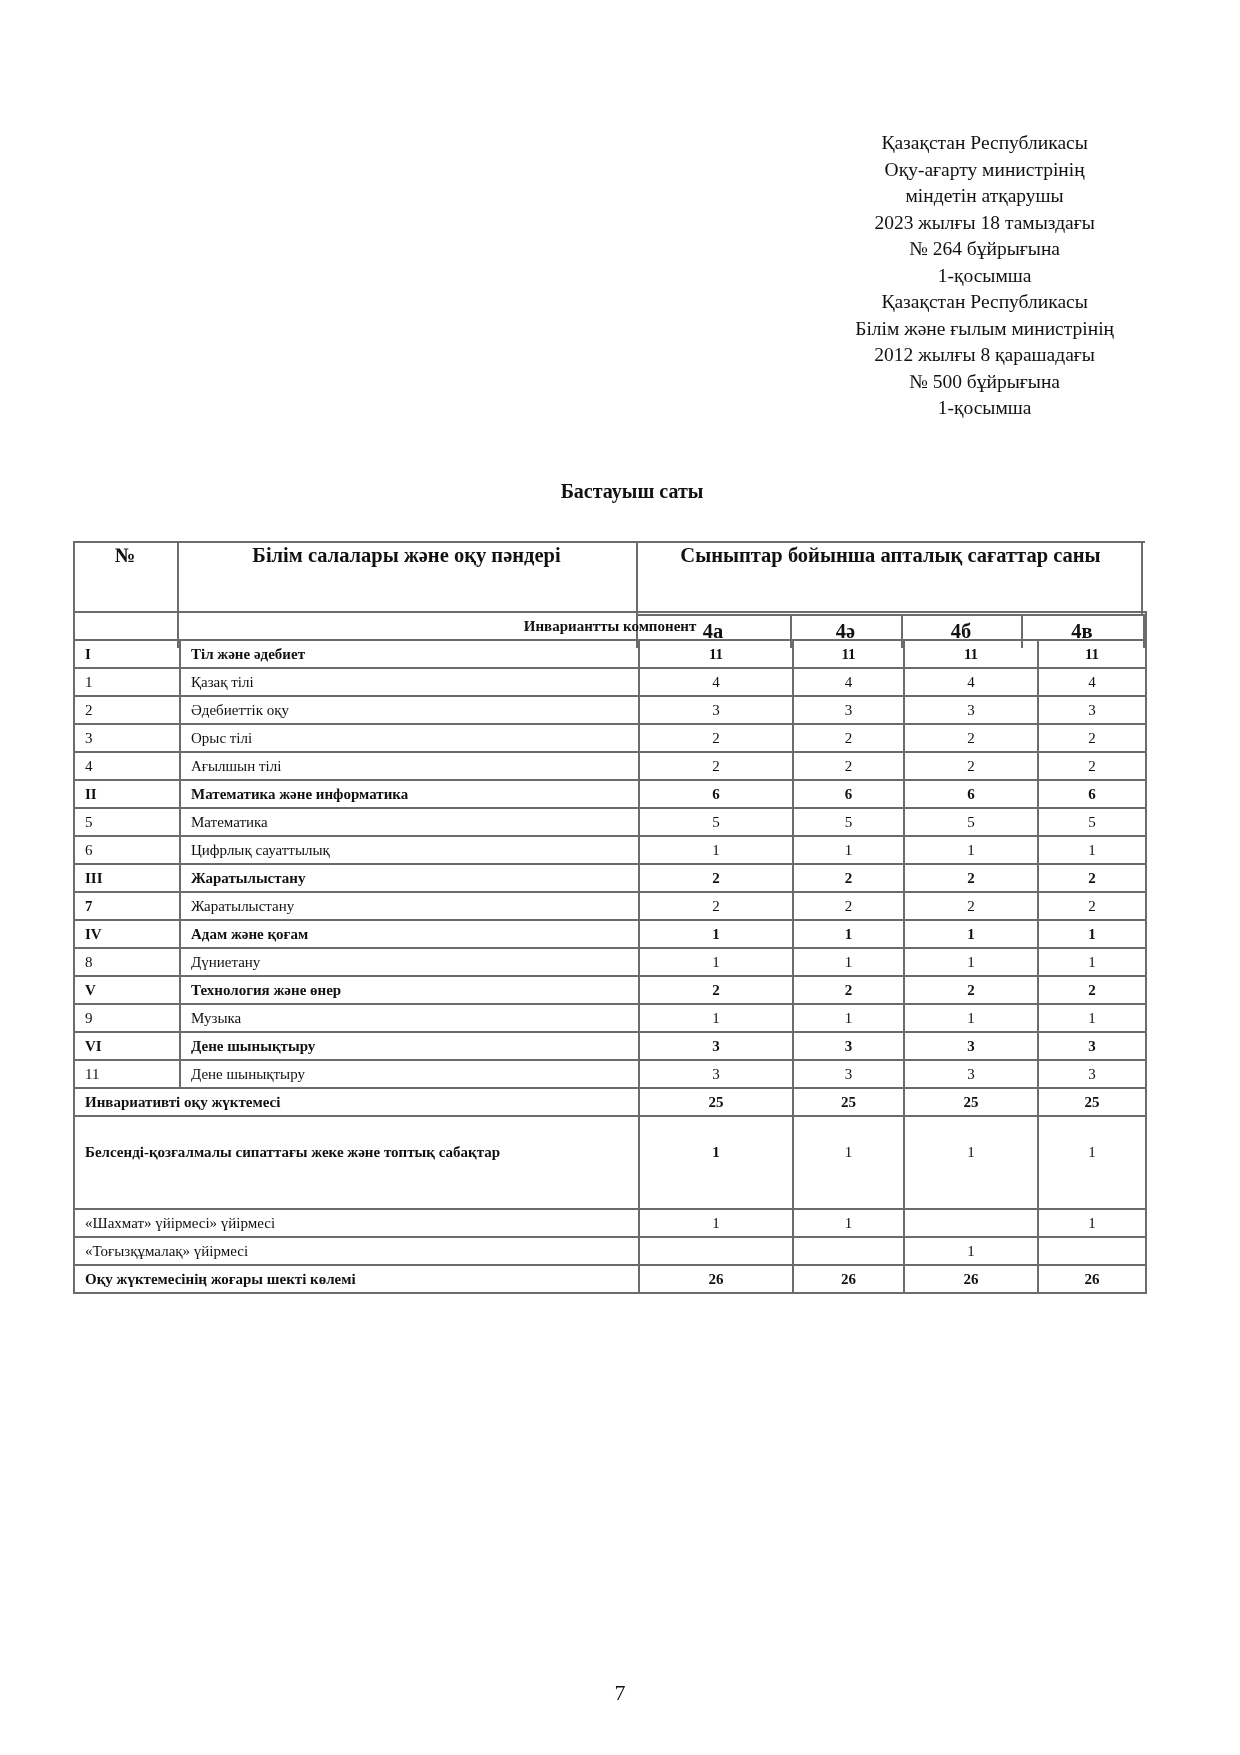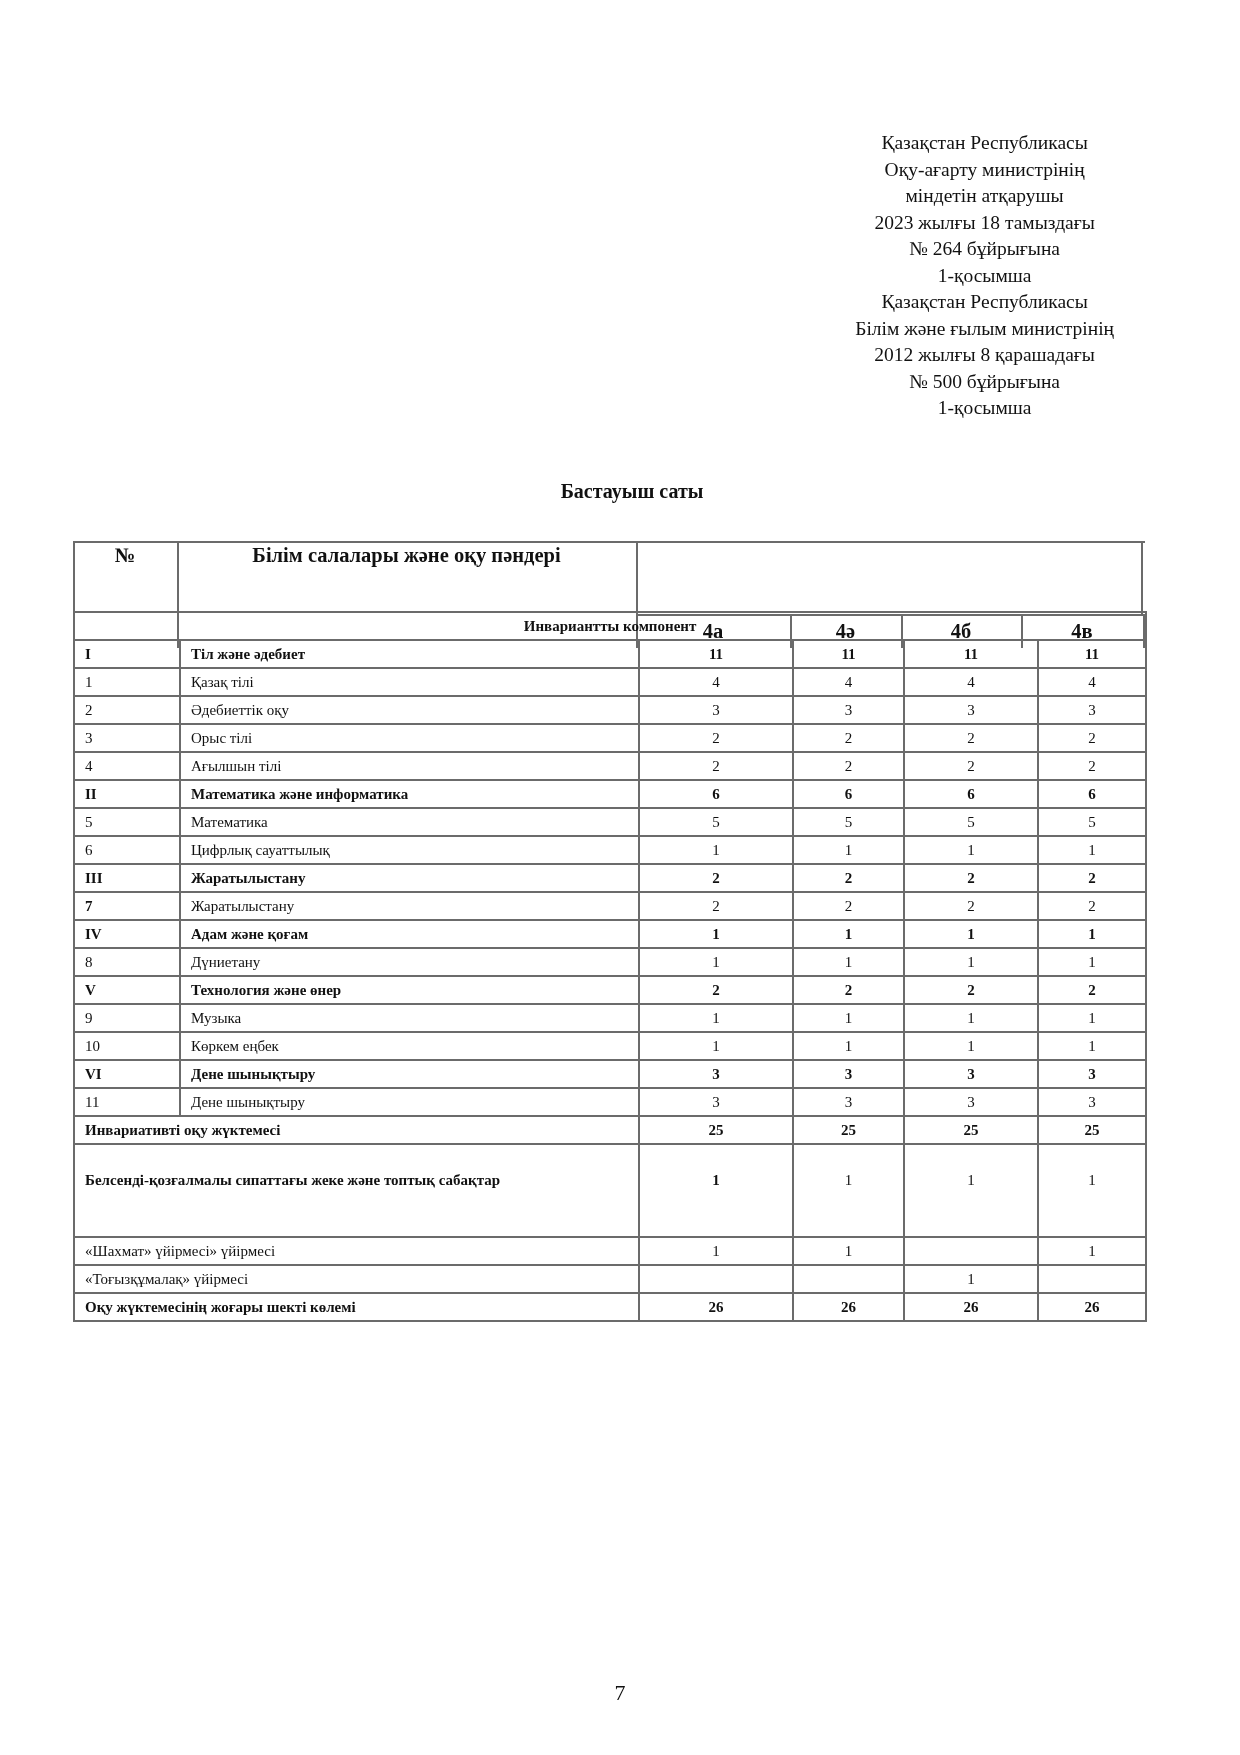--- a/index.html
+++ b/index.html
@@ -52,20 +52,21 @@
   <div class="vline" style="left:563px;top:0;height:107px;"></div>
   <div class="vline" style="left:1068px;top:0;height:74px;"></div>
   <div class="hline" style="left:563px;top:73px;width:509px;"></div>
   <div class="vline" style="left:717px;top:73px;height:34px;"></div>
   <div class="vline" style="left:828px;top:73px;height:34px;"></div>
   <div class="vline" style="left:948px;top:73px;height:34px;"></div>
   <div class="vline" style="left:1070px;top:73px;height:34px;"></div>
 
   <div class="htext" style="left:0;top:0;width:104px;">№</div>
   <div class="htext" style="left:104px;top:0;width:459px;">Білім салалары және оқу пәндері</div>
+  <div class="htext" style="left:590px;top:0;width:455px;">Сыныптар бойынша апталық сағаттар саны</div>
   <div class="htext" style="left:563px;top:76px;width:154px;">4а</div>
   <div class="htext" style="left:717px;top:76px;width:111px;">4ә</div>
   <div class="htext" style="left:828px;top:76px;width:120px;">4б</div>
   <div class="htext" style="left:948px;top:76px;width:122px;">4в</div>
 </div>
 
 <table class="body">
   <colgroup>
     <col style="width:106px">
       <col style="width:459px">
@@ -184,28 +185,20 @@
       </tr>
       <tr>
         <td class="code ">9</td>
         <td>Музыка</td>
         <td class="num ">1</td>
         <td class="num ">1</td>
         <td class="num ">1</td>
         <td class="num ">1</td>
       </tr>
       <tr>
-        <td class="code ">10</td>
-        <td>Көркем еңбек</td>
-        <td class="num ">1</td>
-        <td class="num ">1</td>
-        <td class="num ">1</td>
-        <td class="num ">1</td>
-      </tr>
-      <tr>
         <td class="code bold">VI</td>
         <td class="bold">Дене шынықтыру</td>
         <td class="num bold">3</td>
         <td class="num bold">3</td>
         <td class="num bold">3</td>
         <td class="num bold">3</td>
       </tr>
       <tr>
         <td class="code ">11</td>
         <td>Дене шынықтыру</td>

